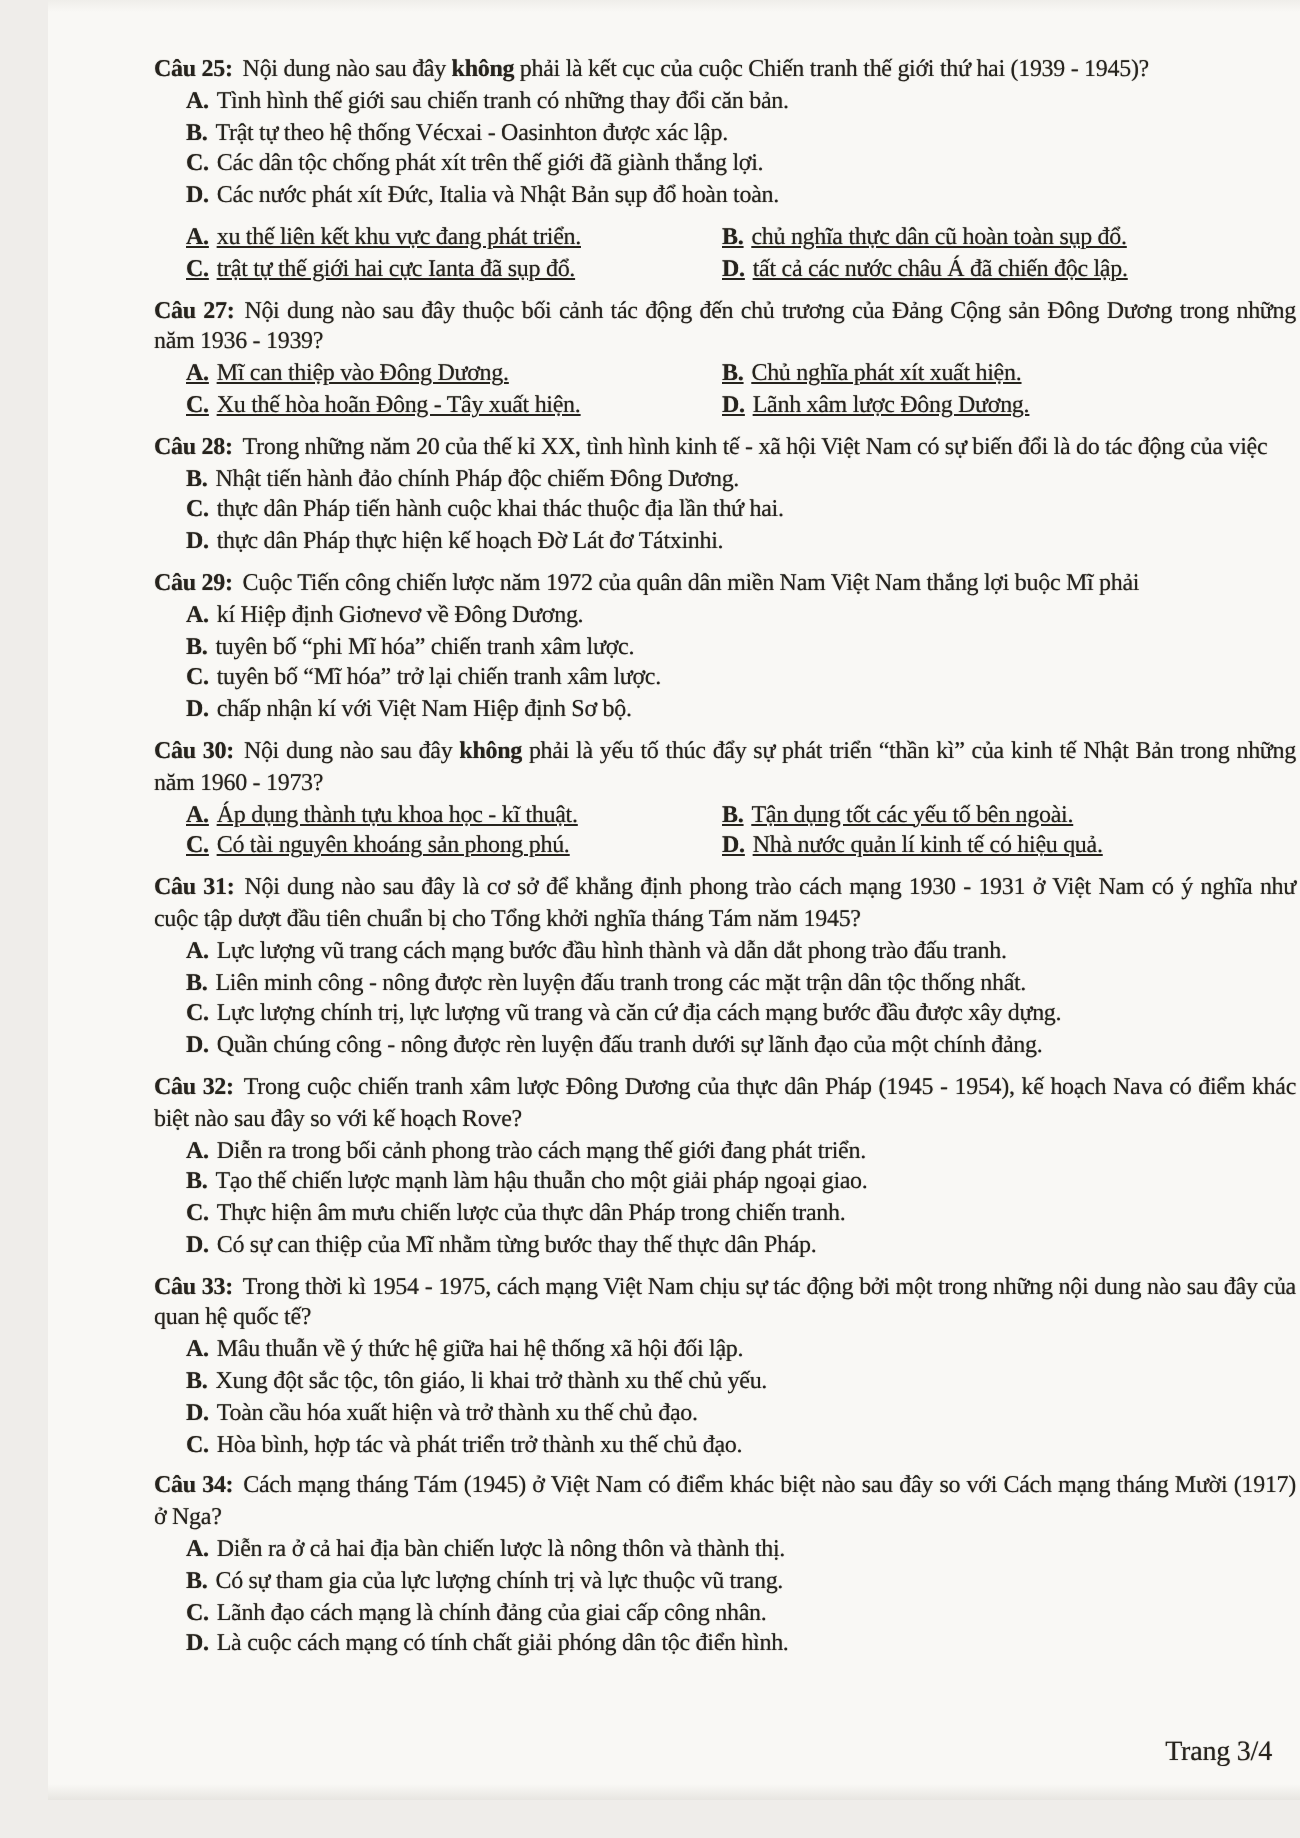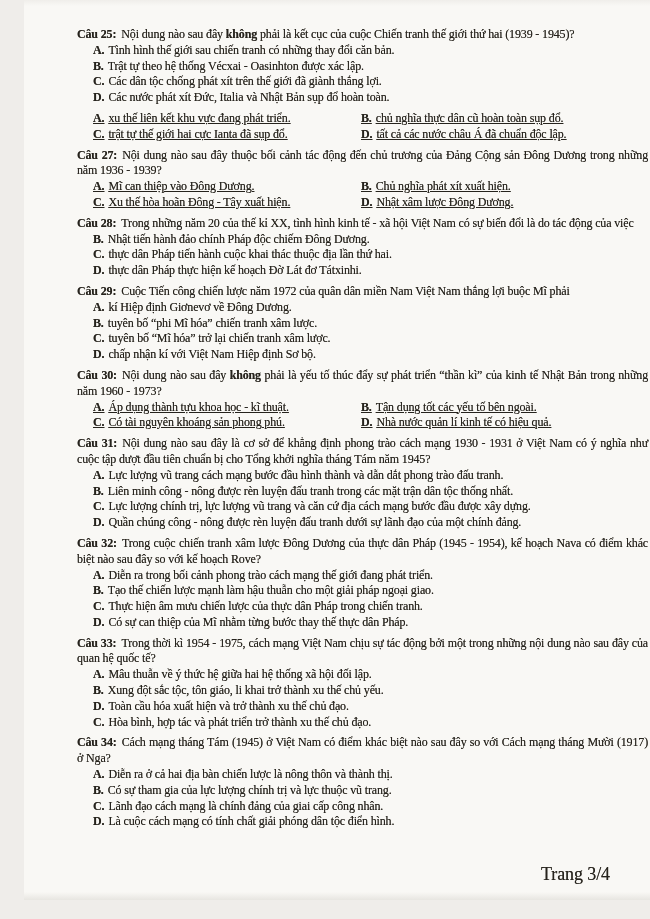--- a/index.html
+++ b/index.html
@@ -28,22 +28,22 @@
   section.question { margin:0 0 5px 0; }
   p.q { margin:0; text-align:justify; }
   .qlabel { margin-right:5px; }
   .opts { }
   .opts.list .opt { padding-left:16px; }
   .opts.grid { display:grid; grid-template-columns:284px 1fr; }
   .opts.grid .opt { padding-left:0;text-decoration:underline; }
   .opts.grid .opt:nth-child(odd) { padding-left:16px; }
   .opt b { margin-right:4px; }
   .footer {
-    position:absolute; right:64px; bottom:15px;
-    font-size:18px; letter-spacing:-0.1px;
+    position:absolute; right:38px; bottom:15px;
+    font-size:14px; letter-spacing:-0.1px;
   }
 </style>
 </head>
 <body>
 
 <div class="page">
   <div class="content">
       <section class="question">
         <p class="q"><b class="qlabel">Câu 25:</b><span>Nội dung nào sau đây </span><b class="qbold">không</b><span> phải là kết cục của cuộc Chiến tranh thế giới thứ hai (1939 - 1945)?</span></p>
         <div class="opts list">
@@ -51,30 +51,30 @@
           <div class="opt"><b>B.</b><span>Trật tự theo hệ thống Vécxai - Oasinhton được xác lập.</span></div>
           <div class="opt"><b>C.</b><span>Các dân tộc chống phát xít trên thế giới đã giành thắng lợi.</span></div>
           <div class="opt"><b>D.</b><span>Các nước phát xít Đức, Italia và Nhật Bản sụp đổ hoàn toàn.</span></div>
         </div>
       </section>
       <section class="question">
         <div class="opts grid">
           <div class="opt"><b>A.</b><span>xu thế liên kết khu vực đang phát triển.</span></div>
           <div class="opt"><b>B.</b><span>chủ nghĩa thực dân cũ hoàn toàn sụp đổ.</span></div>
           <div class="opt"><b>C.</b><span>trật tự thế giới hai cực Ianta đã sụp đổ.</span></div>
-          <div class="opt"><b>D.</b><span>tất cả các nước châu Á đã chuẩn độc lập.</span></div>
+          <div class="opt"><b>D.</b><span>tất cả các nước châu Á đã chiến độc lập.</span></div>
         </div>
       </section>
       <section class="question">
         <p class="q"><b class="qlabel">Câu 27:</b><span>Nội dung nào sau đây thuộc bối cảnh tác động đến chủ trương của Đảng Cộng sản Đông Dương trong những năm 1936 - 1939?</span><b class="qbold"></b><span></span></p>
         <div class="opts grid">
           <div class="opt"><b>A.</b><span>Mĩ can thiệp vào Đông Dương.</span></div>
           <div class="opt"><b>B.</b><span>Chủ nghĩa phát xít xuất hiện.</span></div>
           <div class="opt"><b>C.</b><span>Xu thế hòa hoãn Đông - Tây xuất hiện.</span></div>
-          <div class="opt"><b>D.</b><span>Nhật xâm lược Đông Dương.</span></div>
+          <div class="opt"><b>D.</b><span>Lãnh xâm lược Đông Dương.</span></div>
         </div>
       </section>
       <section class="question">
         <p class="q"><b class="qlabel">Câu 28:</b><span>Trong những năm 20 của thế kỉ XX, tình hình kinh tế - xã hội Việt Nam có sự biến đổi là do tác động của việc</span><b class="qbold"></b><span></span></p>
         <div class="opts list">
           <div class="opt"><b>B.</b><span>Nhật tiến hành đảo chính Pháp độc chiếm Đông Dương.</span></div>
           <div class="opt"><b>C.</b><span>thực dân Pháp tiến hành cuộc khai thác thuộc địa lần thứ hai.</span></div>
           <div class="opt"><b>D.</b><span>thực dân Pháp thực hiện kế hoạch Đờ Lát đơ Tátxinhi.</span></div>
         </div>
       </section>

